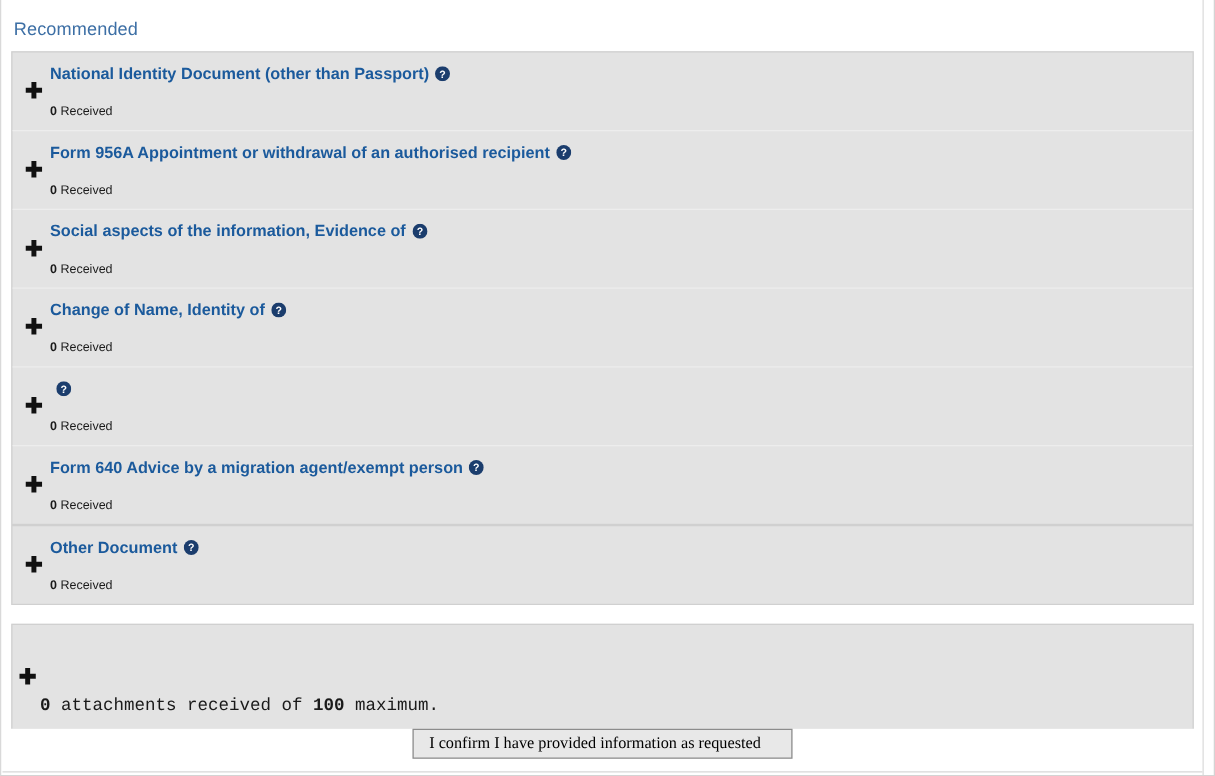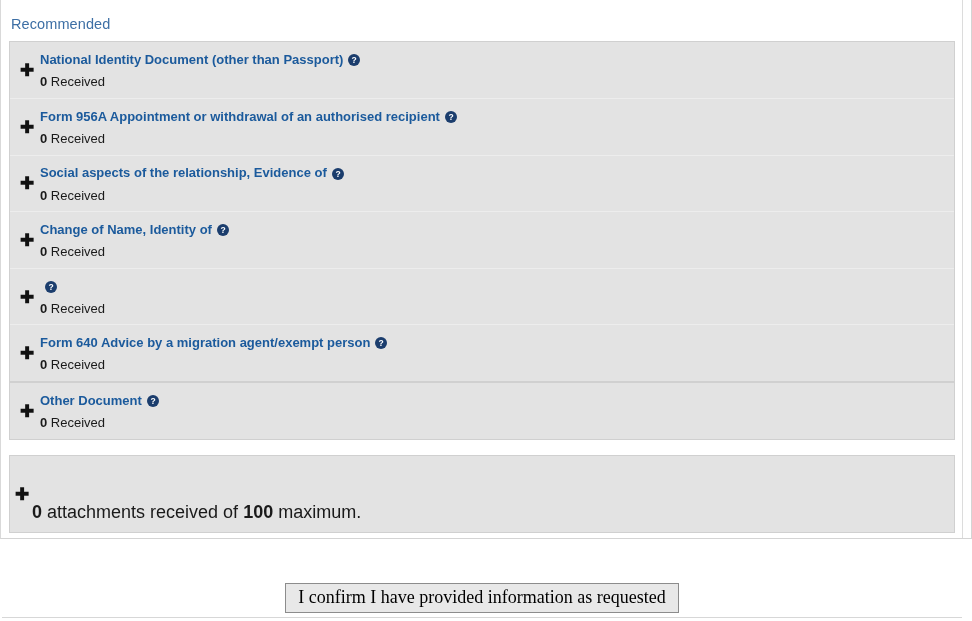--- a/index.html
+++ b/index.html
@@ -10,21 +10,21 @@
     width: 972px; height: 621px;
     font-family: "Liberation Sans", sans-serif;
     overflow: hidden;
     position: relative;
   }
 
   
   #page {
     position: absolute;
     left: 0; top: 0;
-    width: 972px; height: 539px;
+    width: 972px; height: 621px;
     background: #ffffff;
     box-sizing: border-box;
     border-left: 1px solid #d9d9d9;
     border-right: 1px solid #d4d4d4;
     border-bottom: 1px solid #d4d4d4;
   }
   #page::after {
     content: "";
     position: absolute;
     right: 8px; top: 0; bottom: 0;
@@ -87,22 +87,22 @@
   }
 
   .help-icon {
     display: inline-block;
     vertical-align: -2px;
     margin-left: 5px;
     width: 12px; height: 12px;
   }
 
   .doc-received {
-    margin-top: 6px;
-    font-size: 13px;
+    margin-top: 16px;
+    font-size: 10px;
     color: #1a1a1a;
     line-height: 1.2;
   }
   .doc-received b { font-weight: bold; }
 
   
   .attach-panel {
     background: #e3e3e3;
     border: 1px solid #d0d0d0;
     box-sizing: border-box;
@@ -119,43 +119,44 @@
     margin-left: 0;
     position: relative;
     overflow: hidden;
   }
   .redaction-fill {
     position: absolute;
     left: 0; top: 0; right: 0; bottom: 0;
   }
 
   .attach-caption {
-    margin-top: 6px;
-    font-size: 18px;
+    margin-top: 17px;
+    font-size: 14px;
     color: #1a1a1a;
     line-height: 1.2;
+    font-family: Liberation Mono, monospace;
   }
   .attach-caption b { font-weight: bold; }
 
   
   .button-bar {
     position: absolute;
     left: 1px; right: 9px;
     top: 583px;
     height: 31px;
     text-align: center;
     background: #ffffff;
   }
   .confirm-btn {
     font-family: "Liberation Serif", serif;
-    font-size: 18px;
+    font-size: 13px;
     color: #000000;
     background: #e8e8e8;
     border: 1px solid #8c8c8c;
-    padding: 3px 12px 4px 12px;
+    padding: 3px 24px 4px 12px;
     line-height: 1.15;
     cursor: pointer;
     border-radius: 0;
   }
   .bottom-rule {
     position: absolute;
     left: 1px; right: 9px;
     top: 617px;
     height: 1px;
     background: #d7d7d7;
@@ -185,21 +186,21 @@
         <span class="plus-icon">✚</span>
         <span class="doc-title">Form 956A Appointment or withdrawal of an authorised recipient</span><svg class="help-icon" viewBox="0 0 12 12">
             <circle cx="6" cy="6" r="6" fill="#1b3d6d"></circle>
             <text x="6" y="9" font-size="8.5" font-family="Liberation Sans, sans-serif" font-weight="bold" fill="#ffffff" text-anchor="middle">?</text>
           </svg>
         <div class="doc-received"><b>0</b> <span>Received</span></div>
       </div>
 
       <div class="doc-row">
         <span class="plus-icon">✚</span>
-        <span class="doc-title">Social aspects of the relationship, Evidence of</span><svg class="help-icon" viewBox="0 0 12 12">
+        <span class="doc-title">Social aspects of the information, Evidence of</span><svg class="help-icon" viewBox="0 0 12 12">
             <circle cx="6" cy="6" r="6" fill="#1b3d6d"></circle>
             <text x="6" y="9" font-size="8.5" font-family="Liberation Sans, sans-serif" font-weight="bold" fill="#ffffff" text-anchor="middle">?</text>
           </svg>
         <div class="doc-received"><b>0</b> <span>Received</span></div>
       </div>
 
       <div class="doc-row">
         <span class="plus-icon">✚</span>
         <span class="doc-title">Change of Name, Identity of</span><svg class="help-icon" viewBox="0 0 12 12">
             <circle cx="6" cy="6" r="6" fill="#1b3d6d"></circle>

